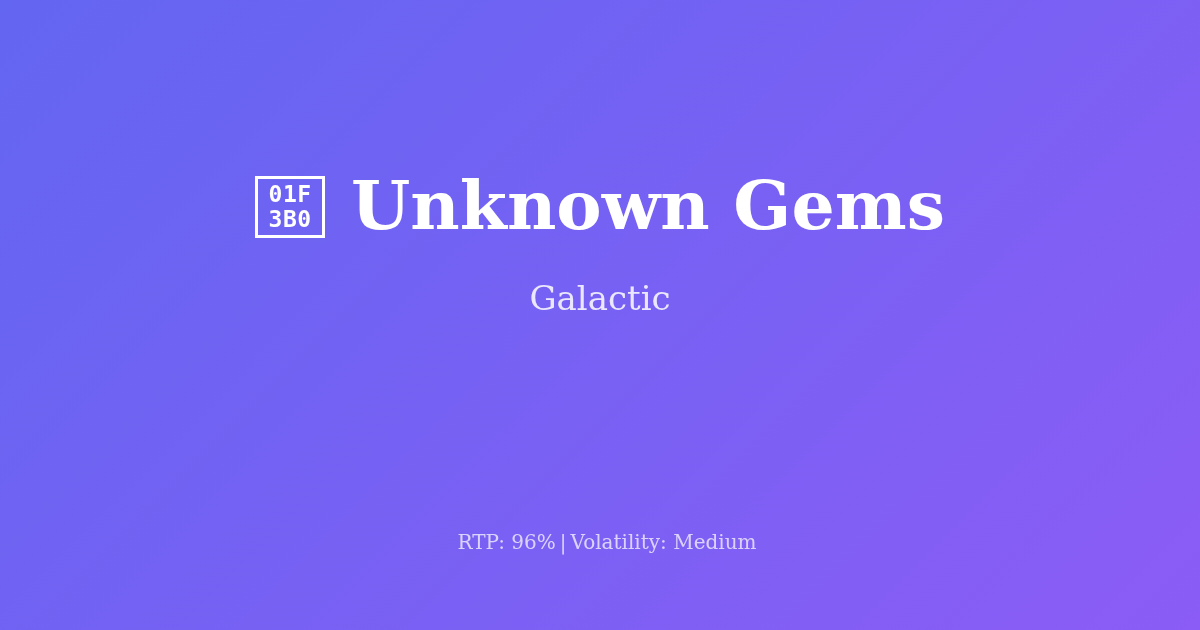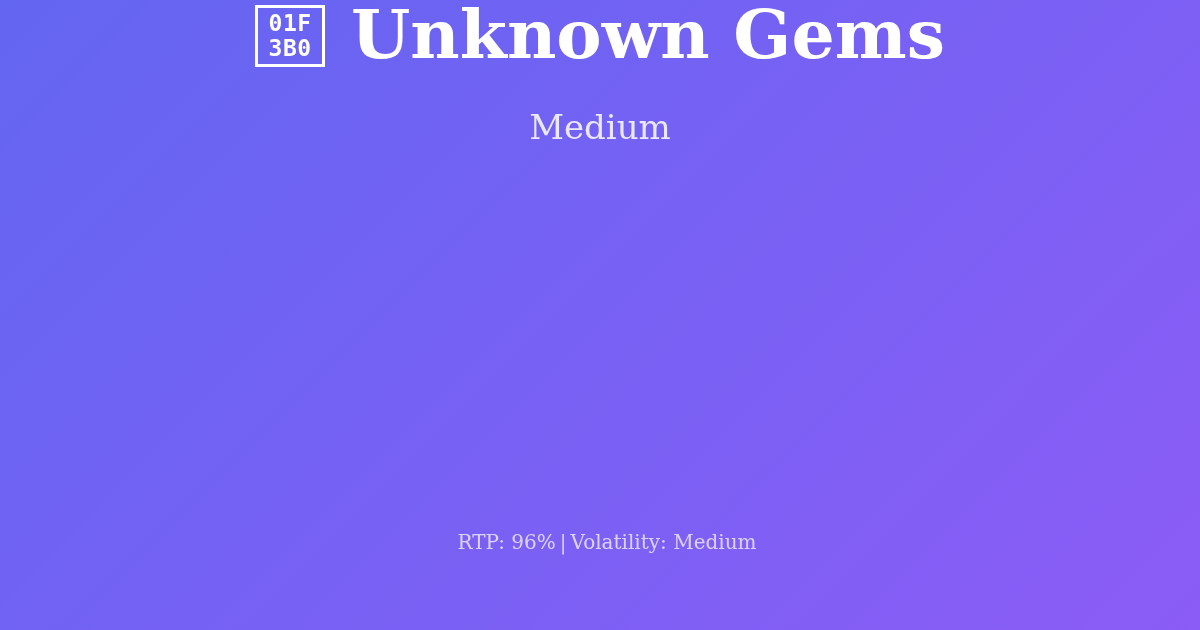--- a/index.html
+++ b/index.html
@@ -31,20 +31,21 @@
   
   .title-row {
     position: absolute;
     top: 0;
     left: 0;
     right: 0;
     height: 545px;
     display: flex;
     flex-direction: column;
     align-items: center;
+    justify-content: center;
     padding-bottom: 60px;
     box-sizing: border-box;
   }
 
   .game-title {
     display: flex;
     flex-direction: row;
     align-items: center;
     justify-content: center;
     gap: 26px;
@@ -126,21 +127,21 @@
   <div class="title-row">
 
     <h1 class="game-title">
       <span class="tofu-glyph">
         <span>01F</span>
         <span>3B0</span>
       </span>
       <span class="title-text">Unknown Gems</span>
     </h1>
 
-    <p class="game-subtitle">Medium</p>
+    <p class="game-subtitle">Galactic</p>
 
   </div>
 
   <div class="game-meta">
     <span>RTP: 96%</span><span class="meta-sep">|</span><span>Volatility: Medium</span>
   </div>
 
 </div>
 
 </body></html>

